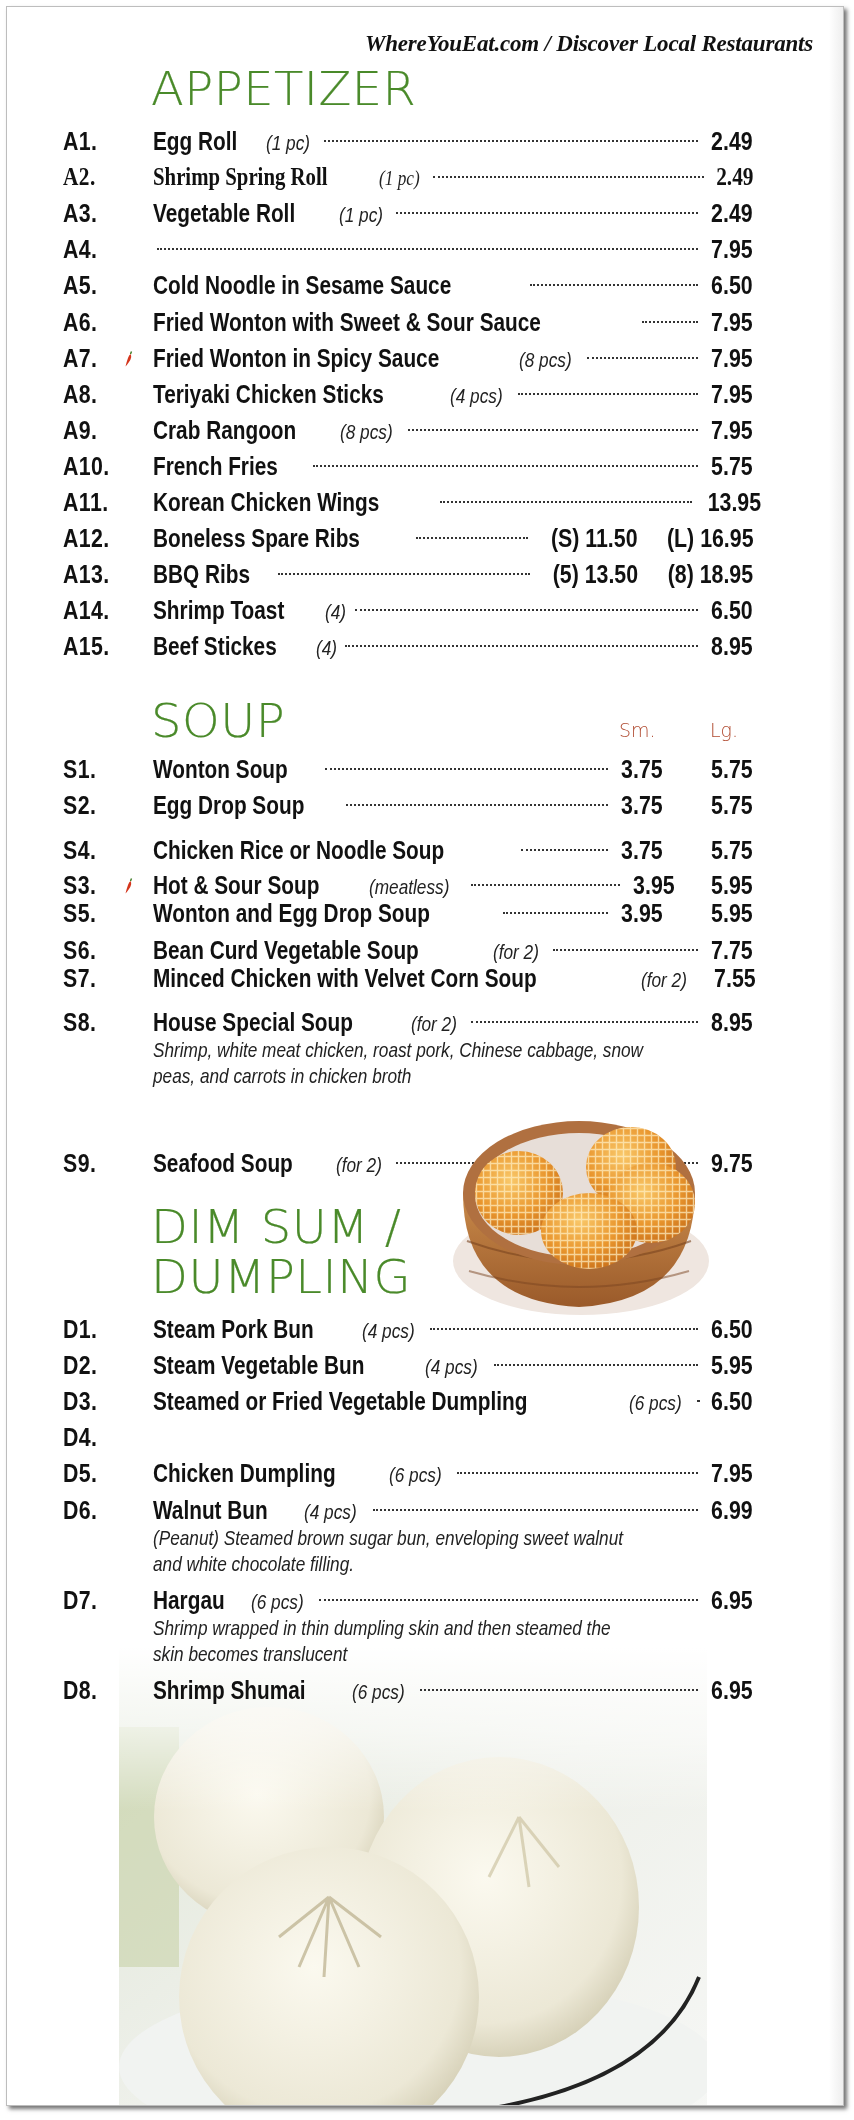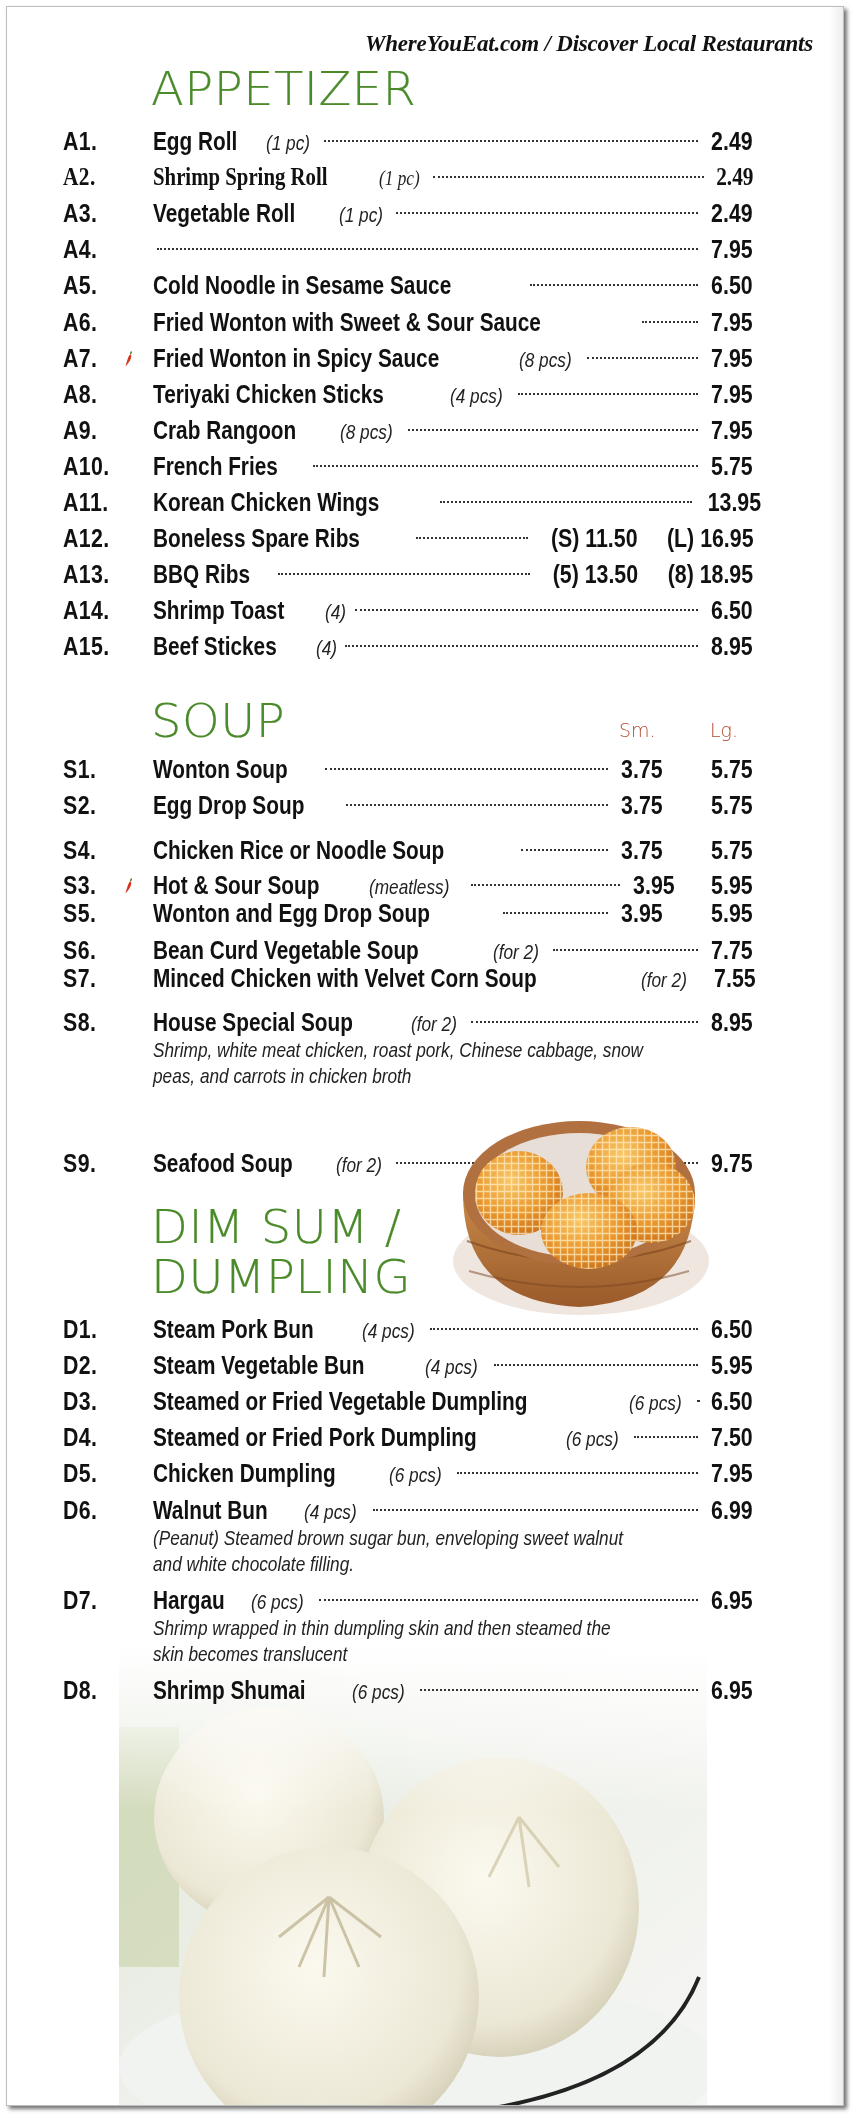--- a/index.html
+++ b/index.html
@@ -354,25 +354,20 @@
       <div class="row" style="top: 1377.2px;">
         <span class="code">D3.</span>
         <div class="line" style="right:90px">
           <span class="namewrap"><span class="name">Steamed or Fried Vegetable Dumpling</span><span class="note">(6 pcs)</span></span>
           <span class="dots"></span>
           <span class="price">6.50</span>
         </div>
       </div>
       <div class="row" style="top: 1413.3px;">
         <span class="code">D4.</span>
-        <div class="line" style="right:90px">
-          <span class="namewrap"><span class="name">Steamed or Fried Pork Dumpling</span><span class="note">(6 pcs)</span></span>
-          <span class="dots"></span>
-          <span class="price">7.50</span>
-        </div>
       </div>
       <div class="row" style="top: 1449.4px;">
         <span class="code">D5.</span>
         <div class="line" style="right:90px">
           <span class="namewrap"><span class="name">Chicken Dumpling</span><span class="note">(6 pcs)</span></span>
           <span class="dots"></span>
           <span class="price">7.95</span>
         </div>
       </div>
       <div class="row" style="top: 1485.5px;">

